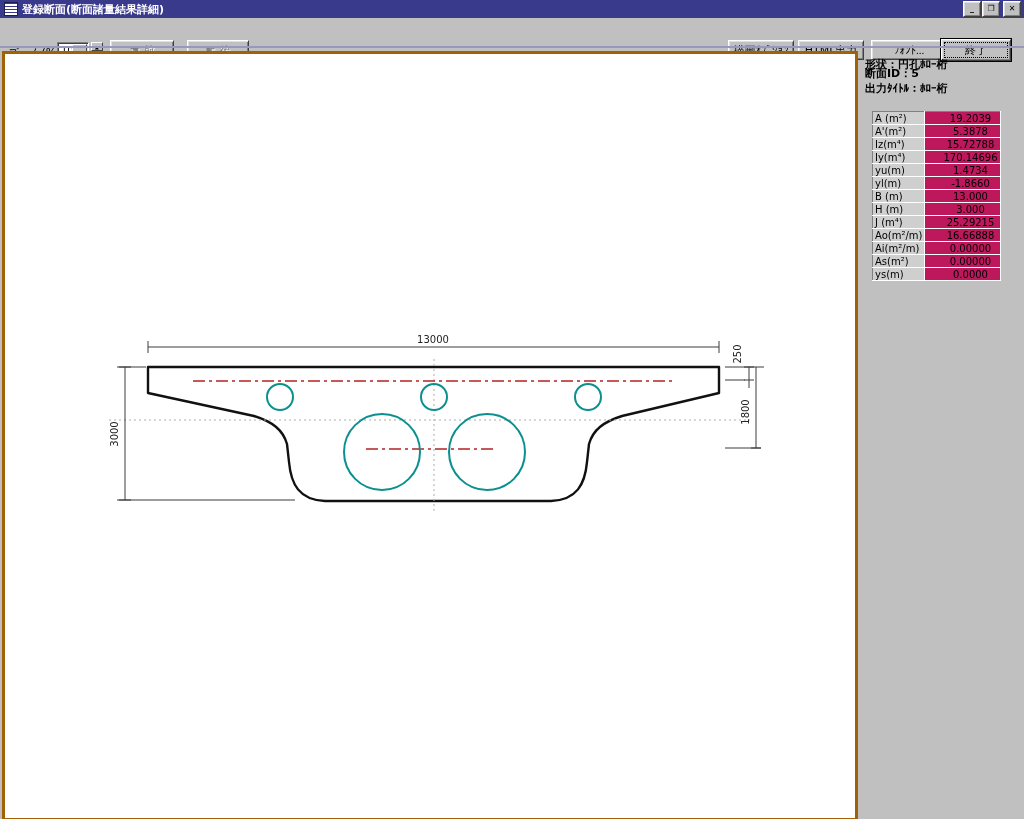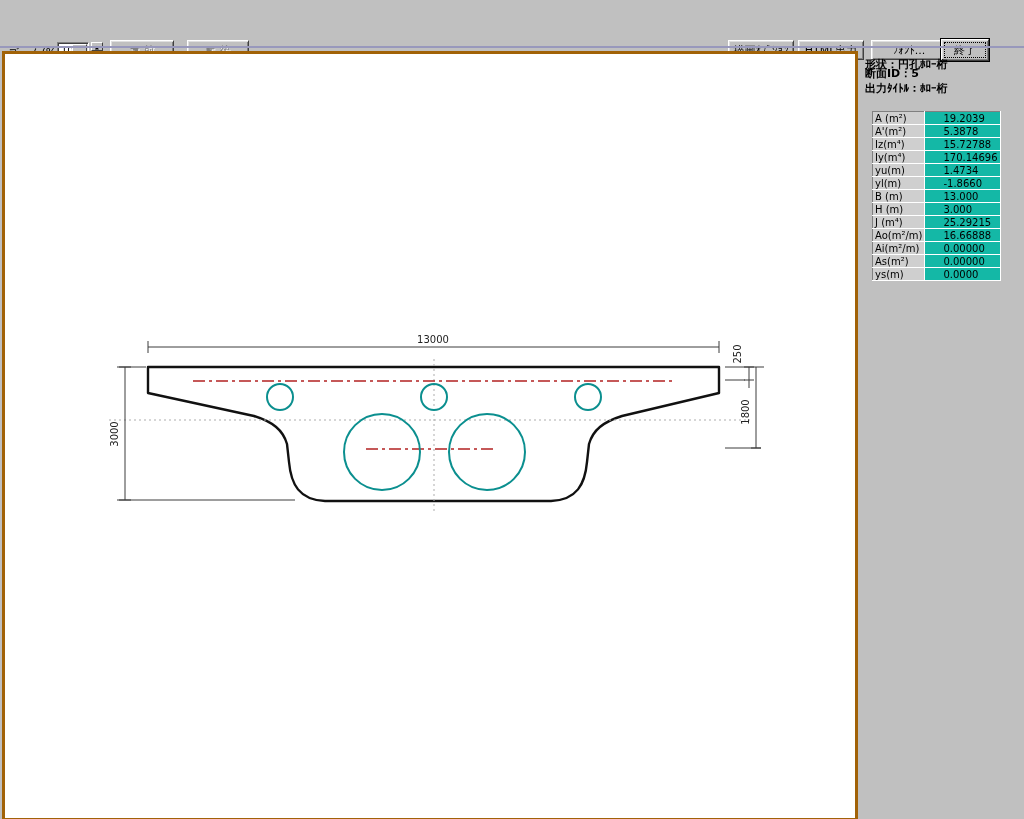--- a/index.html
+++ b/index.html
@@ -39,42 +39,51 @@
   .btn{position:absolute;height:20px;background:#c0c0c0;border:1px solid;border-color:#fff #404040 #404040 #fff;
        box-shadow:inset 1px 1px 0 #dfdfdf,inset -1px -1px 0 #808080;
        font-size:11px;color:#000;display:flex;align-items:center;justify-content:center;
        box-sizing:border-box;padding:0 4px;white-space:nowrap;}
   .btn.disabled{color:#808080;text-shadow:1px 1px 0 #fff;}
   .btn .hicon{font-size:11px;margin-right:4px;}
   .btn-prev{left:110px;top:22px;width:64px;}
   .btn-next{left:187px;top:22px;width:62px;}
   .btn-draw{left:728px;top:22px;width:66px;}
   .btn-html{left:798px;top:22px;width:66px;}
-  .btn-font{left:871px;top:22px;width:76px;}
-  .btn-exit{left:941px;top:21px;width:48px;height:22px;box-shadow:0 0 0 1px #000,inset 1px 1px 0 #dfdfdf,inset -1px -1px 0 #808080;
+  .btn-font{left:871px;top:22px;width:76px;font-family:Liberation Serif, serif;}
+  .btn-exit{left:941px;top:21px;width:70px;height:22px;box-shadow:0 0 0 1px #000,inset 1px 1px 0 #dfdfdf,inset -1px -1px 0 #808080;
             outline:1px dotted #000;outline-offset:-4px;}
 
   
   .canvas{position:absolute;left:2px;top:51px;width:850px;height:764px;background:#fff;
           border:3px solid #a16207;box-sizing:content-box;}
 
   
   .panel{position:absolute;left:862px;top:51px;width:162px;height:768px;}
   .p-line{position:absolute;left:3px;font-size:11px;font-weight:bold;color:#000;white-space:nowrap;}
   .p-shape{top:6px;}.p-id{top:15px;}.p-title{top:30px;}
   .ptable{position:absolute;left:10px;top:60px;border-collapse:collapse;}
   .ptable td{height:13px;font-size:10px;padding:0 2px;border:1px solid;box-sizing:border-box;margin-left:36px;}
   .ptable td.l{width:50px;background:#cfcfcf;border-color:#808080 #fff #fff #808080;text-align:left;}
-  .ptable td.v{width:54px;background:#14b8a6;border-color:#808080 #fff #fff #808080;padding-left:18px;}
+  .ptable td.v{width:54px;background:#be185d;border-color:#808080 #fff #fff #808080;text-align:center;padding-left:18px;}
 </style>
 </head>
 <body>
 
 <div id="window">
 
+  <div class="titlebar">
+    <span class="title-icon"></span>
+    <span class="title-text">登録断面(断面諸量結果詳細)</span>
+    <span class="tb-btns">
+      <span class="tb-btn">_</span>
+      <span class="tb-btn">❐</span>
+      <span class="tb-btn close">✕</span>
+    </span>
+  </div>
 
   <div class="toolbar">
     <span class="zoom-label">ズーム(%)</span>
     <span class="combo">
       <span class="combo-value">100</span>
       <span class="combo-arrow">▼</span>
     </span>
     <span class="spinner">
       <span class="spin up">▲</span>
       <span class="spin dn">▼</span>

